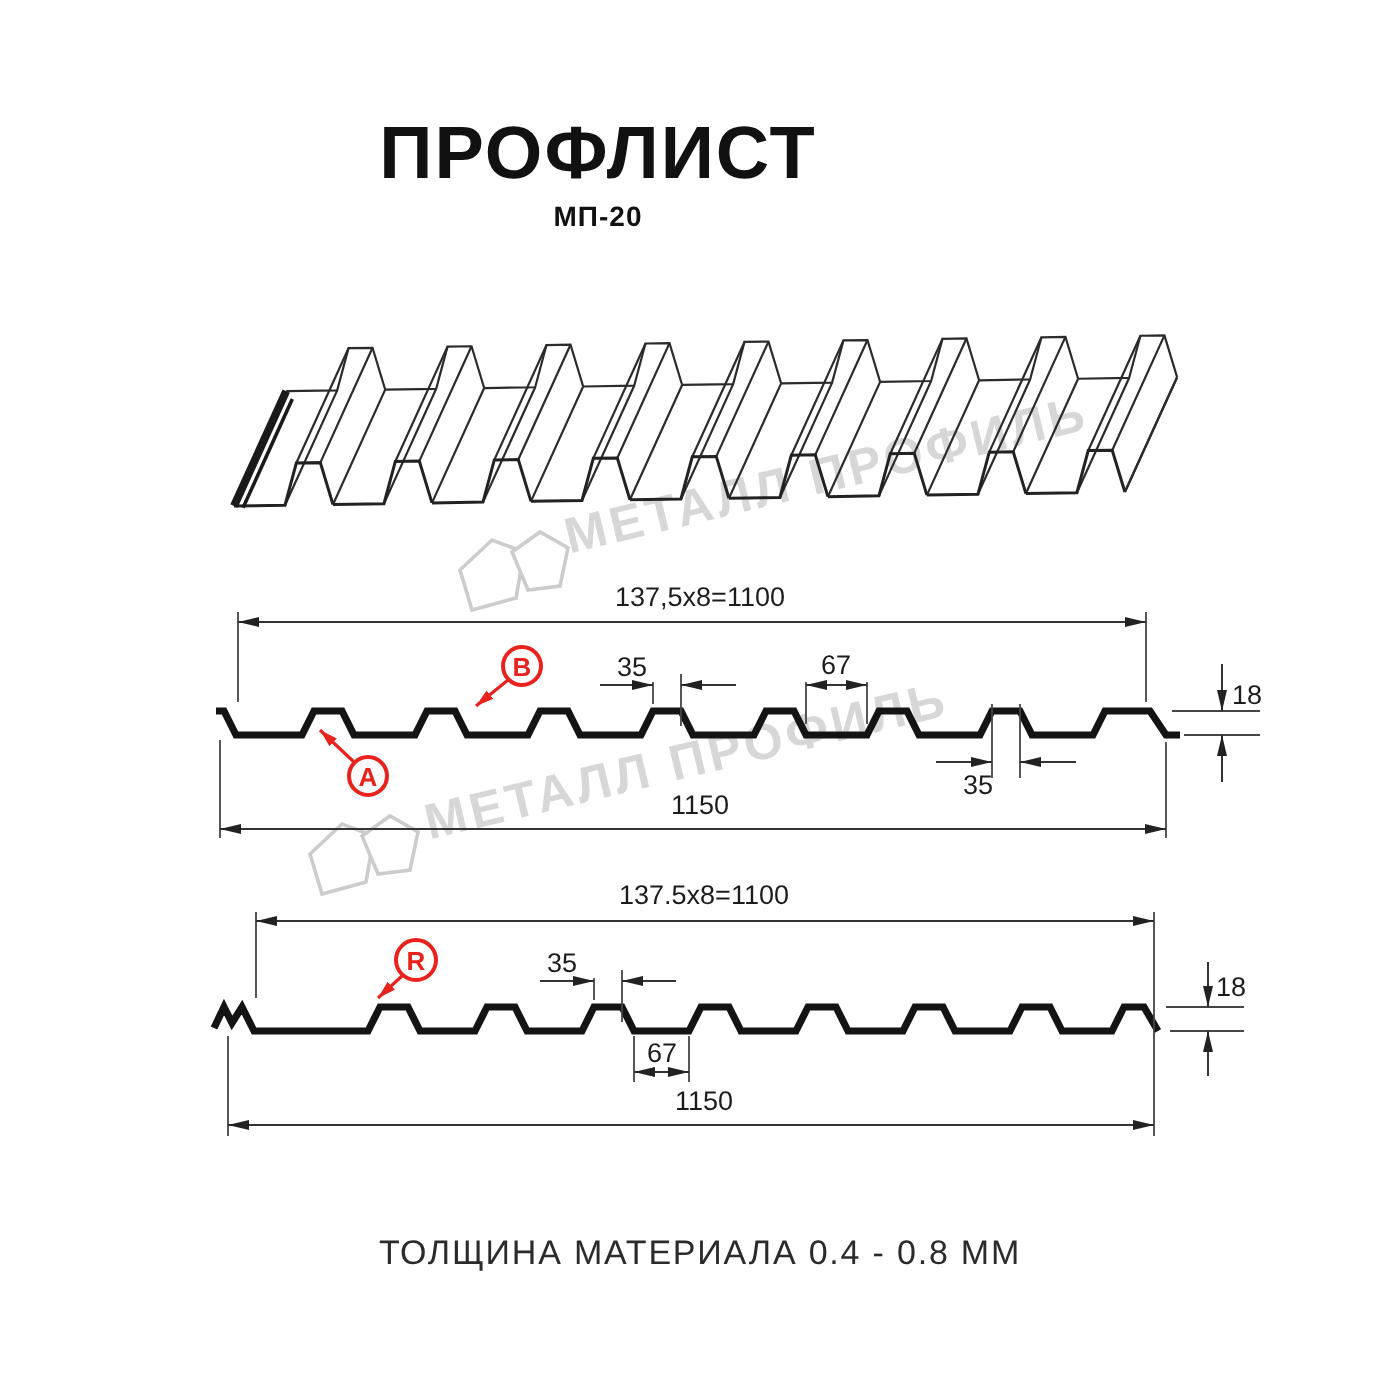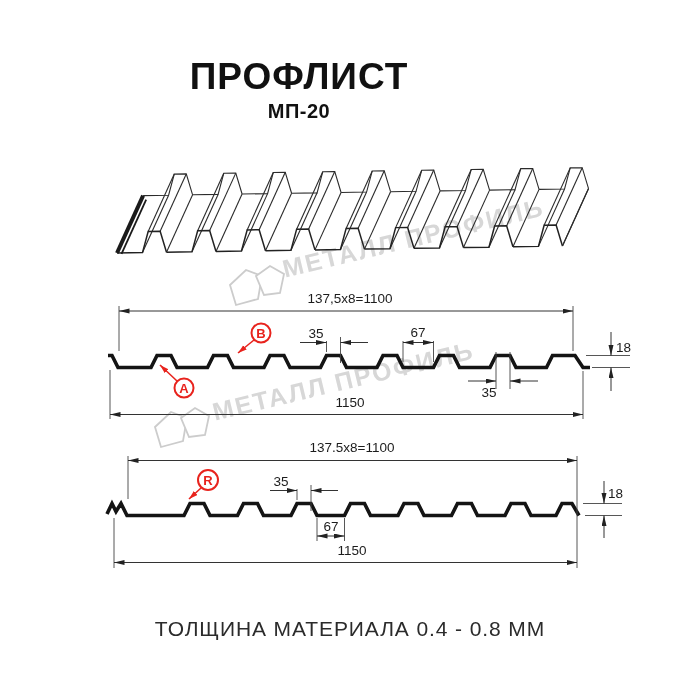--- a/index.html
+++ b/index.html
@@ -2,23 +2,23 @@
 <html><head>
 <meta charset="utf-8">
 <style>
   html,body{margin:0;padding:0;}
   body{
     width:700px;height:700px;position:relative;background:#ffffff;
     font-family:"Liberation Sans",sans-serif;overflow:hidden;
   }
   .hdr{position:absolute;left:0;width:598px;text-align:center;color:#111;}
   #title{top:56px;font-size:37px;font-weight:800;letter-spacing:1px;}
-  #subtitle{top:100px;font-size:20px;font-weight:600;letter-spacing:.5px;}
+  #subtitle{top:100px;font-size:14px;font-weight:600;letter-spacing:.5px;}
   #footer{position:absolute;left:0;top:617px;width:700px;text-align:center;
-    font-size:21px;font-weight:500;letter-spacing:.9px;color:#2b2b2b;}
+    font-size:17px;font-weight:500;letter-spacing:.9px;color:#2b2b2b;}
   .wm{position:absolute;color:#d7d7d7;font-weight:700;font-size:25px;
     letter-spacing:2px;white-space:nowrap;z-index:1;
     transform:rotate(-13.5deg);transform-origin:left center;}
   .wm-logo{position:absolute;z-index:1;}
   #art{position:absolute;left:0;top:0;z-index:2;}
   .ln3d{stroke:#2b2b2b;stroke-width:1.1;fill:none;}
   .ln3df{stroke:#222;stroke-width:1.5;fill:none;}
   .prof{stroke:#141414;stroke-width:3.6;fill:none;stroke-miterlimit:5;}
   .dim{stroke:#333;stroke-width:1;fill:none;}
   .ext{stroke:#444;stroke-width:.9;fill:none;}

